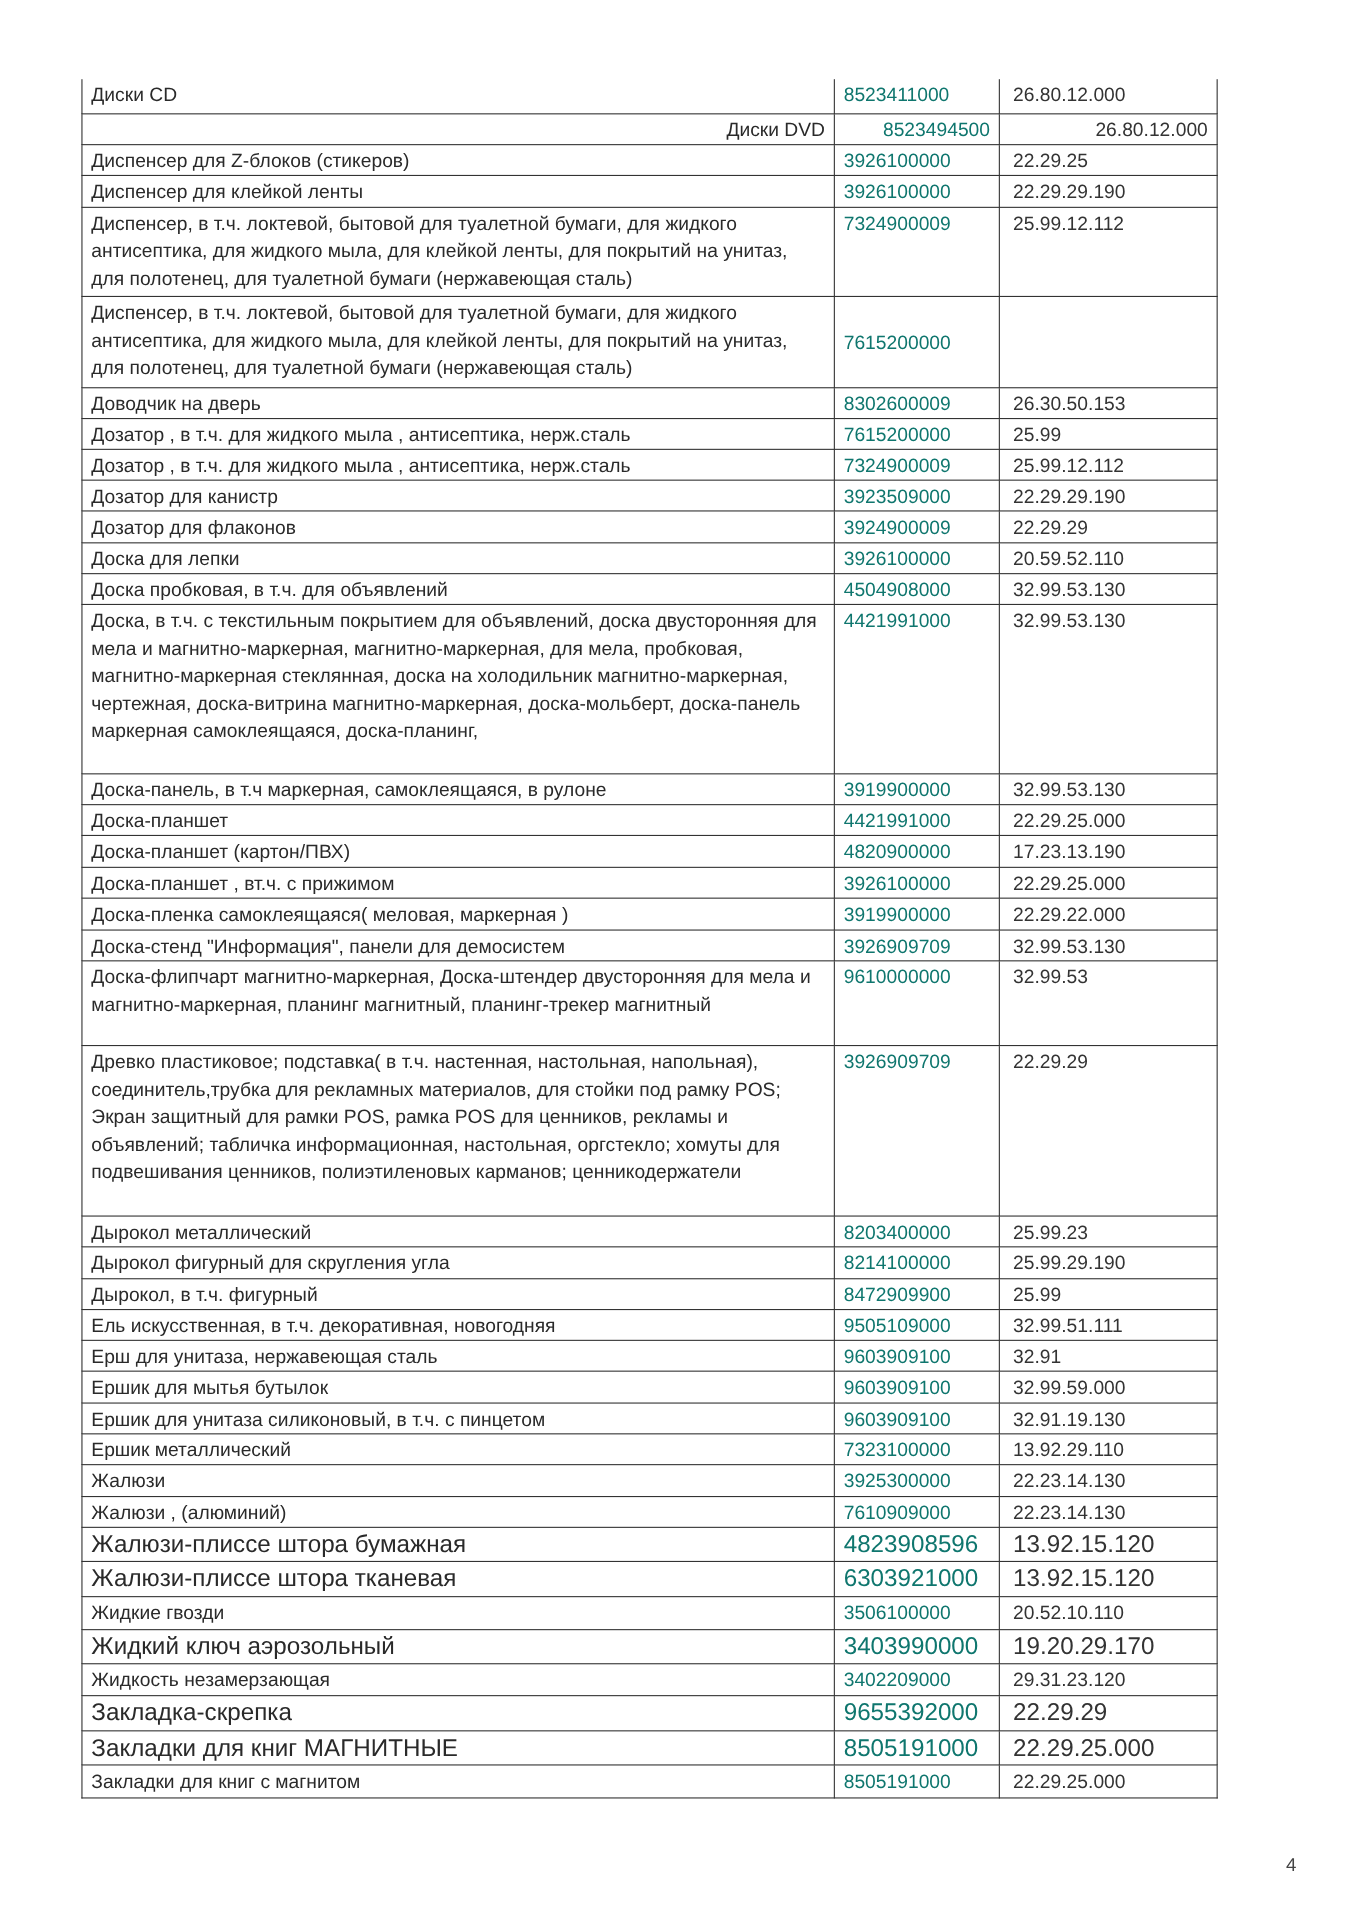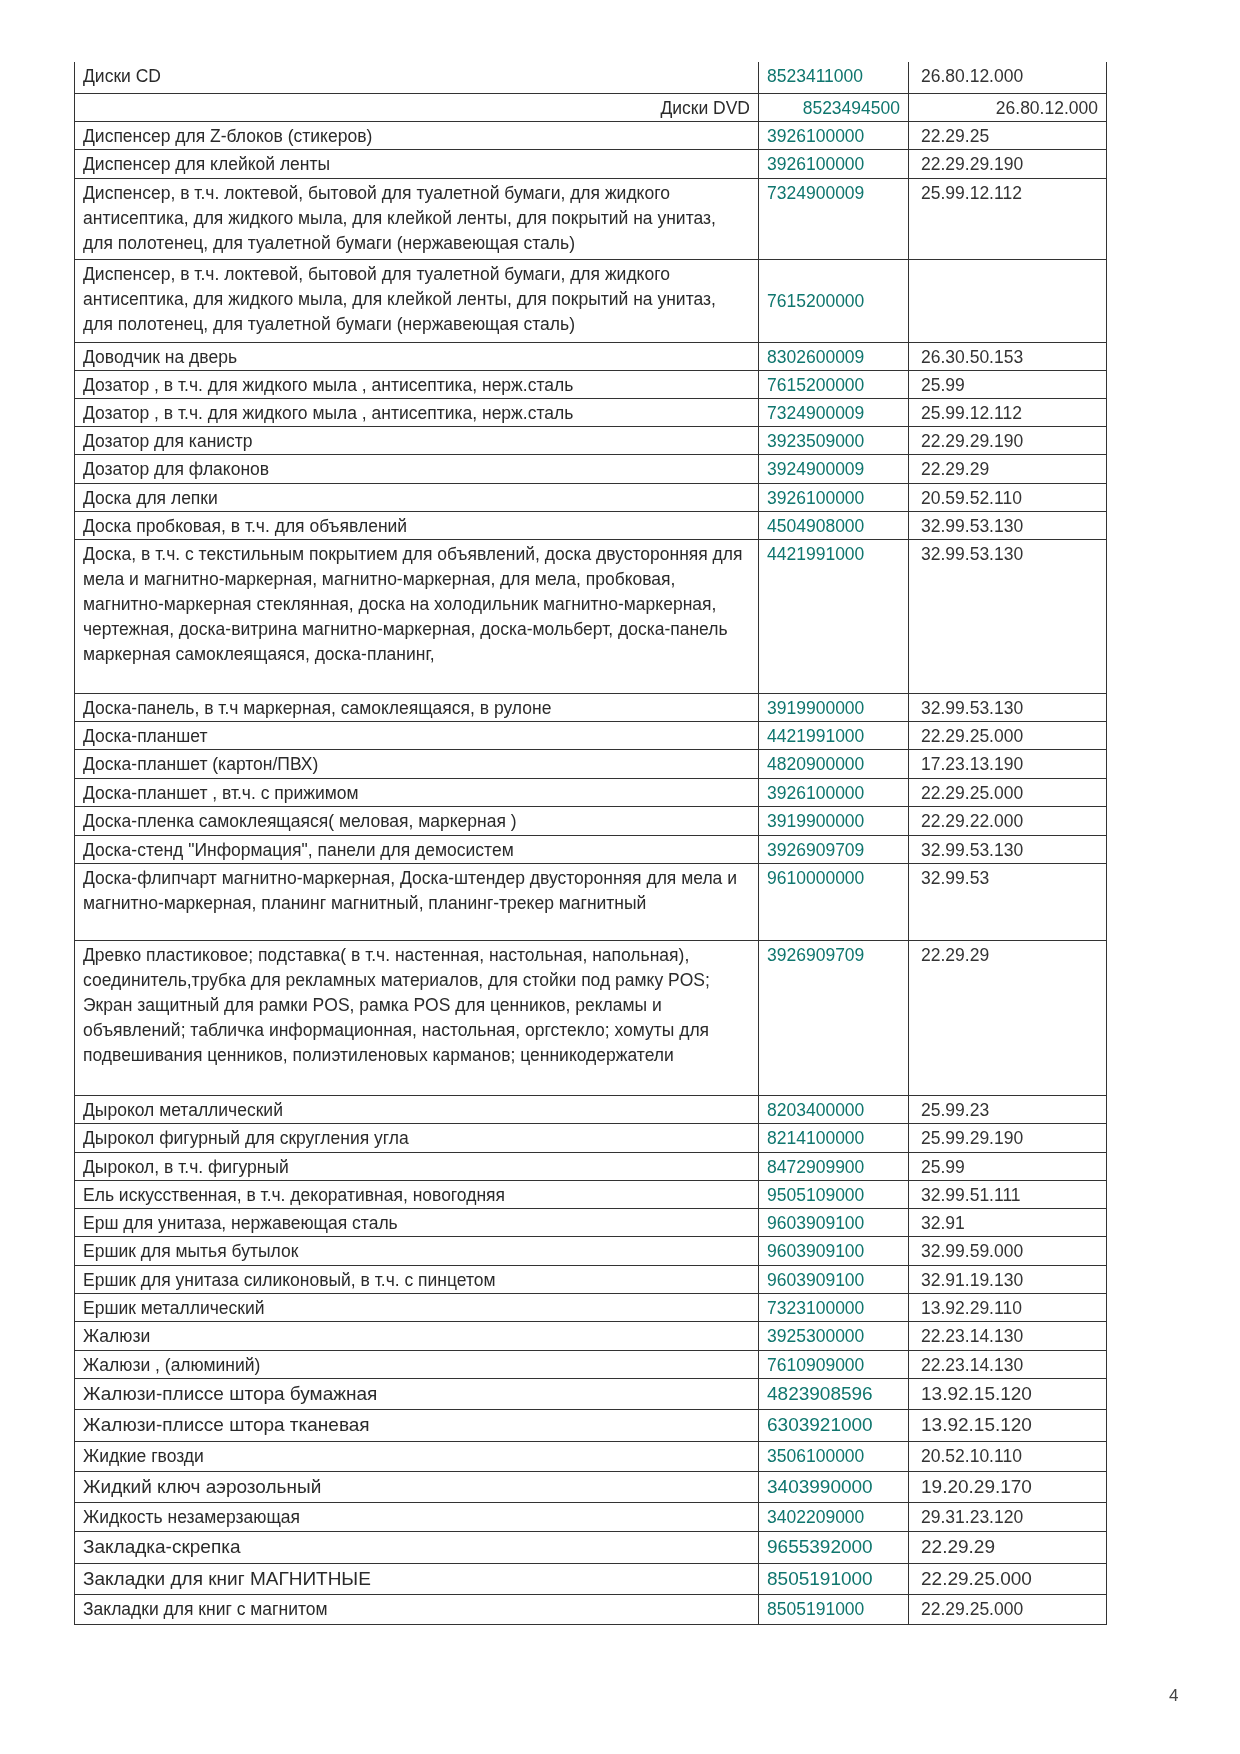--- a/index.html
+++ b/index.html
@@ -1,27 +1,27 @@
 <!DOCTYPE html>
 <html><head>
 <meta charset="utf-8">
 <style>
   html, body { margin: 0; padding: 0; background: #ffffff; }
   body { width: 1240px; height: 1754px; position: relative; overflow: hidden;
          font-family: "Liberation Sans", "DejaVu Sans", sans-serif; color: #2a2a2a; }
-  .sheet { position: absolute; left: 74px; top: 62px; width: 1026px; }
+  .sheet { position: absolute; left: 74px; top: 72px; width: 1026px; }
   table { border-collapse: collapse; width: 1026px; table-layout: fixed; }
   td { border: 1.5px solid #333; vertical-align: top; padding: 2px 8px 0 8px;
        font-size: 17.5px; line-height: 25px; }
   td.name { width: 667px; }
   td.code { width: 133px; color: #0f766e; }
   td.okpd { width: 177px; color: #333; padding-left: 12px; }
   tr.first td { border-top: none; }
   td.mid { vertical-align: middle; }
-  .big td { font-size: 19px; }
+  .big td { font-size: 22px; }
   .page-num { position: absolute; left: 1169px; top: 1686px; font-size: 17px; color: #444; }
 </style>
 </head>
 <body>
 
 <div class="sheet">
   <table>
     <tbody id="tbody">
         <tr class="first" style="height: 31px;">
           <td class="name">Диски CD</td>

